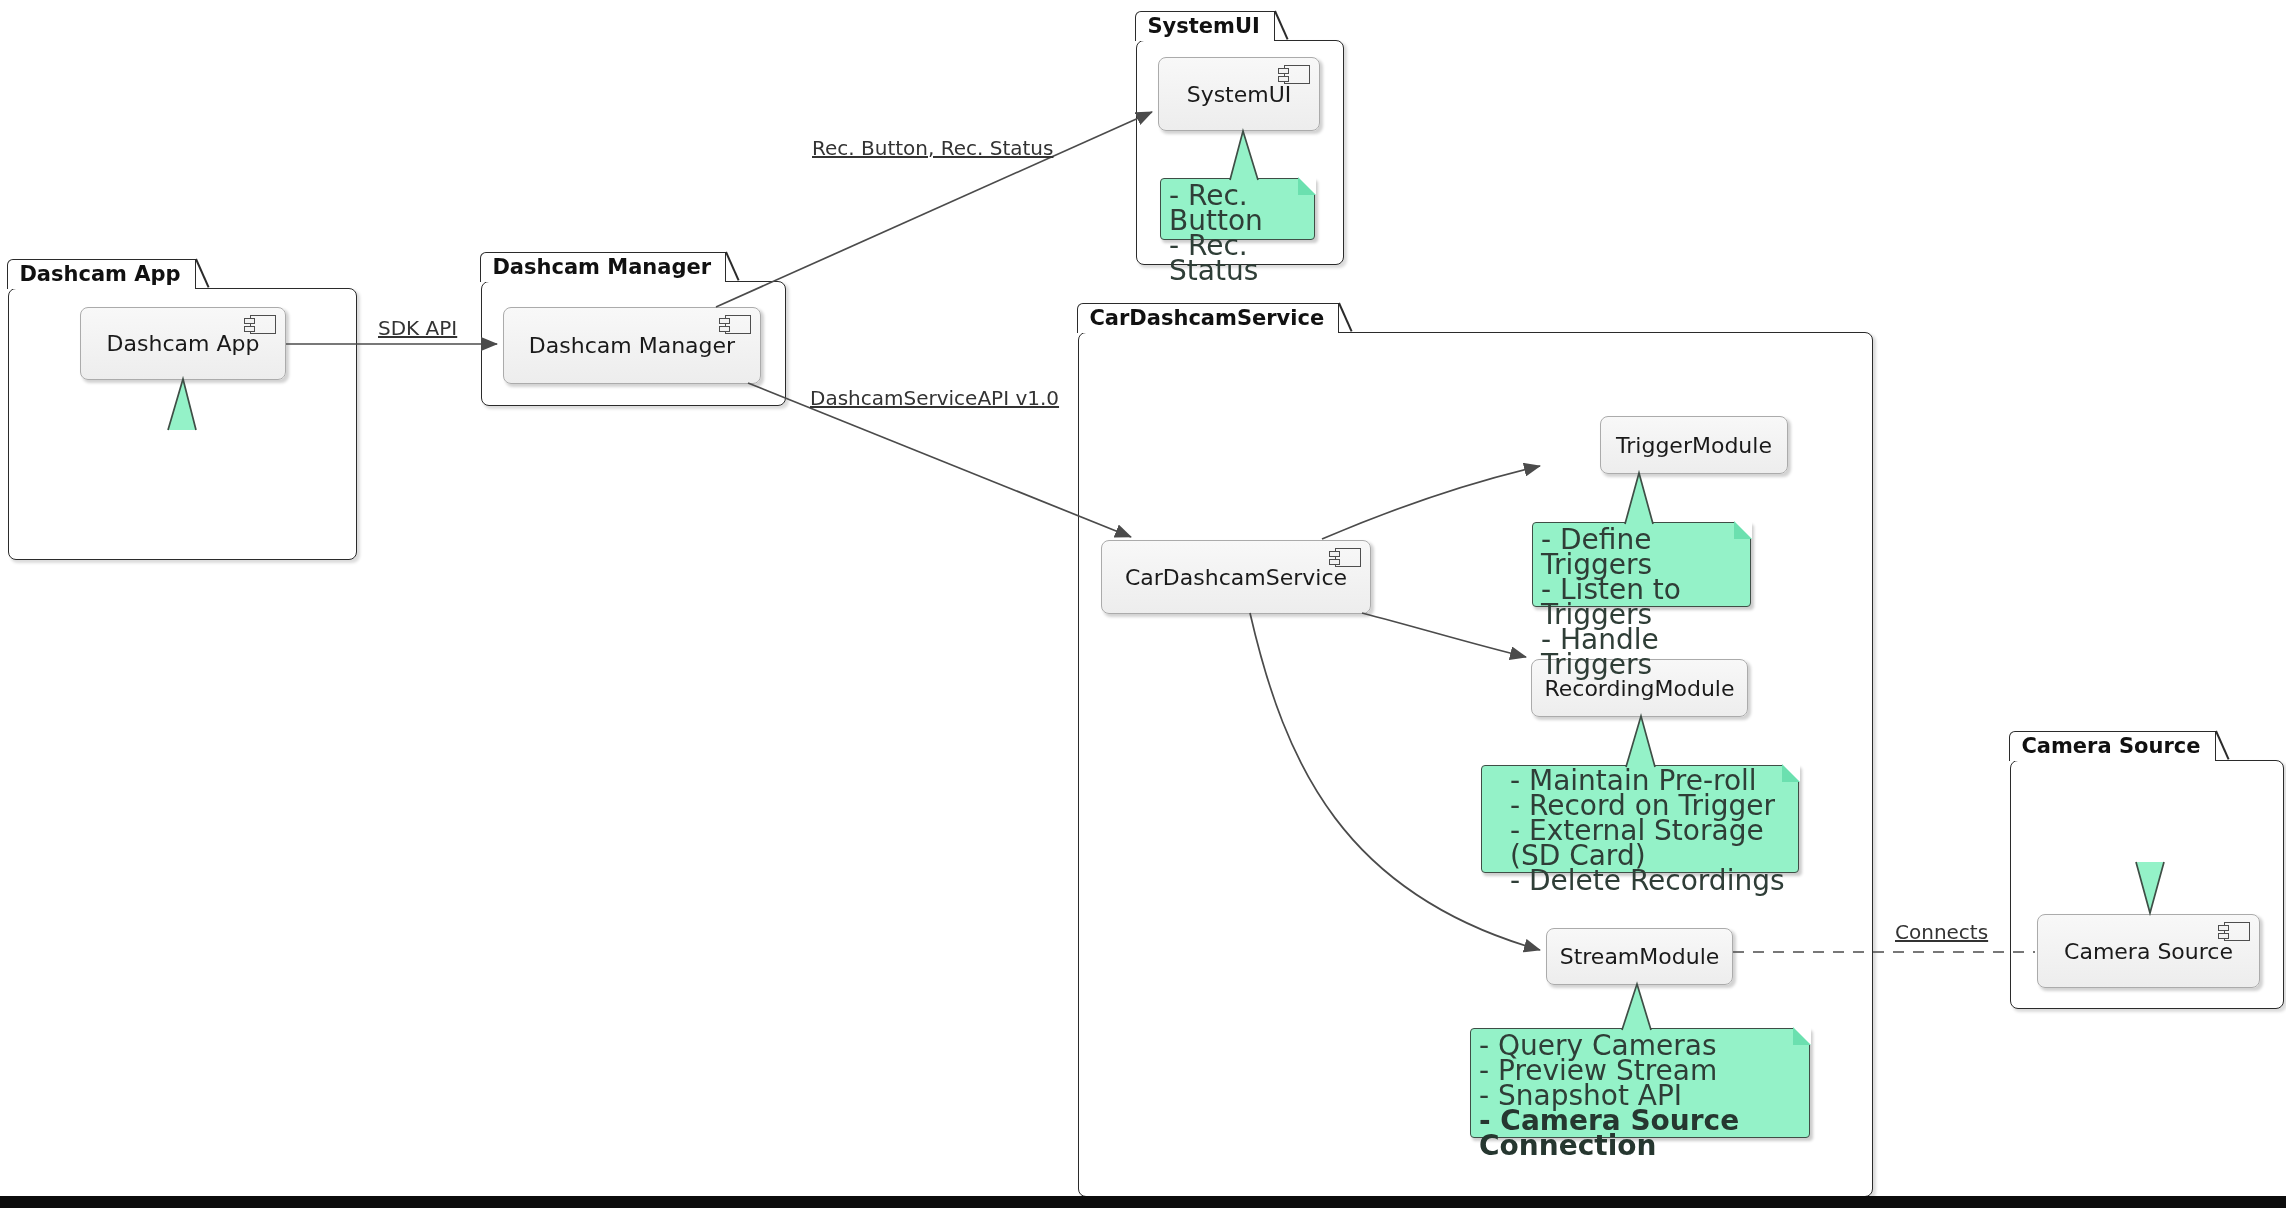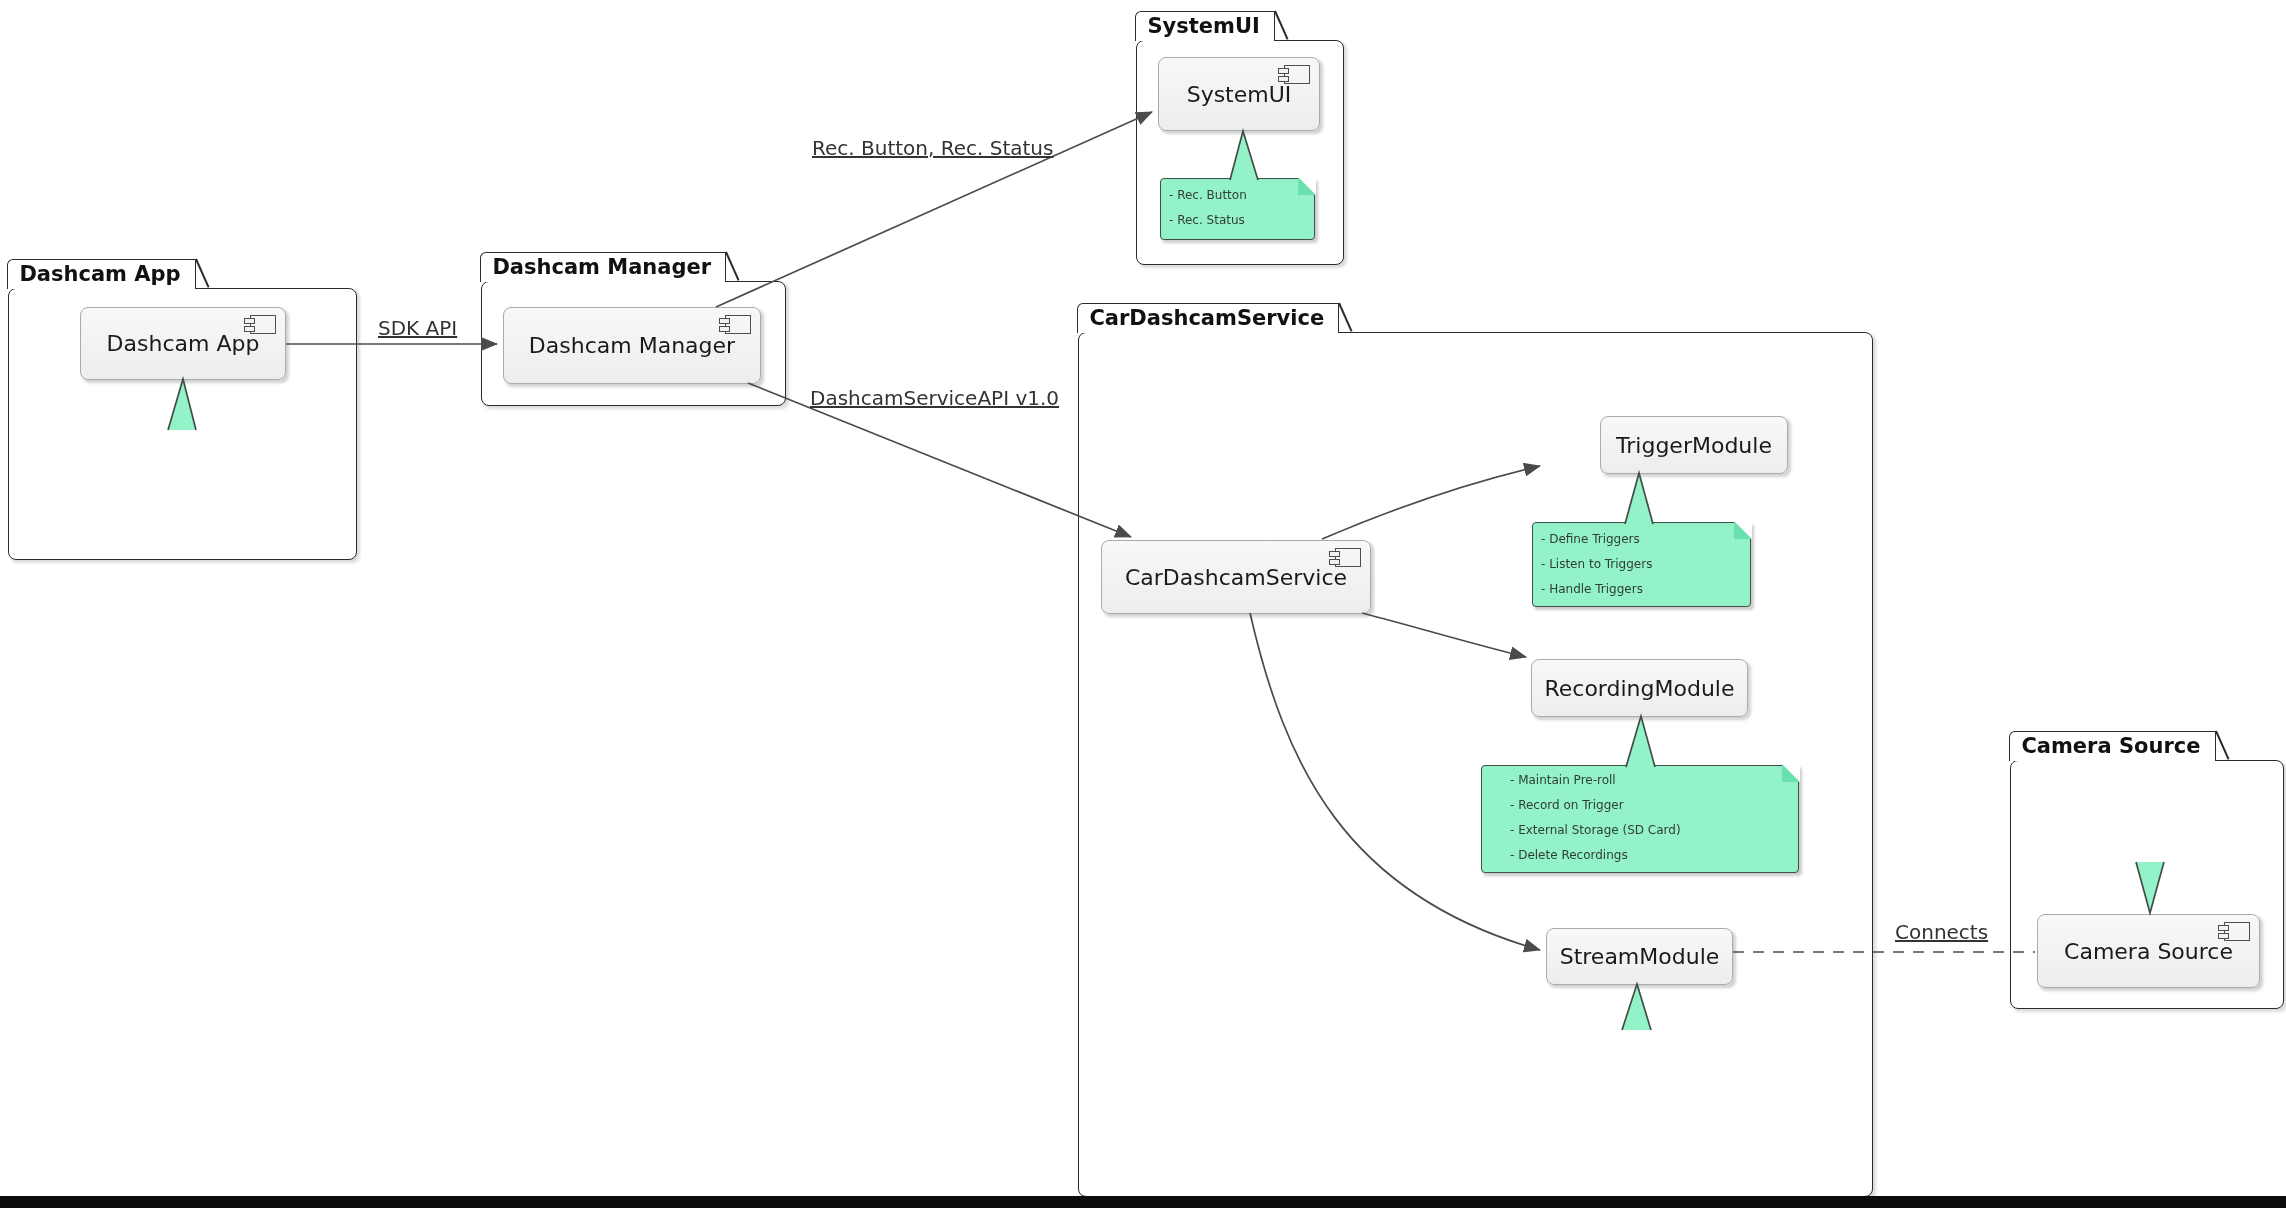--- a/index.html
+++ b/index.html
@@ -26,21 +26,21 @@
   .cicon::before,.cicon::after{content:'';position:absolute;left:-7px;width:9px;height:4px;
          border:1.6px solid #4e4e4e;background:#f2f2f2;}
   .cicon::before{top:1.5px;}
   .cicon::after{bottom:1.5px;}
 
   
   .note{position:absolute;background:#94f2c8;border:1.7px solid #3f4e46;border-radius:4px;
         box-shadow:2.5px 2.5px 3px rgba(0,0,0,0.2);}
   .note::before{content:'';position:absolute;top:-1.7px;right:-1.7px;border-style:solid;
         border-width:0 18px 18px 0;border-color:#ffffff #ffffff #6be0af #6be0af;}
-  .note-text{padding:4px 12px 4px 8px;font-size:12px;line-height:25px;color:#2f3e37;}
+  .note-text{padding:4px 12px 4px 8px;font-size:28px;line-height:25px;color:#2f3e37;}
   .note-text .indent{padding-left:20px;}
   .note-text .bold{font-weight:bold;color:#263730;}
 
   
   .elabel{position:absolute;font-size:20px;color:#333;white-space:nowrap;text-decoration:underline;}
 
   
   #wires{position:absolute;left:0;top:0;z-index:7;pointer-events:none;}
 
   
@@ -139,20 +139,28 @@
 
   <div class="note z4" style="left:1481px;top:765px;width:316px;height:106px">
     <div class="note-text" style="padding-top:2px;padding-left:28px;">
       <div>- Maintain Pre-roll</div>
       <div>- Record on Trigger</div>
       <div>- External Storage (SD Card)</div>
       <div>- Delete Recordings</div>
     </div>
   </div>
 
+  <div class="note z4" style="left:1470px;top:1028px;width:338px;height:108px">
+    <div class="note-text">
+      <div>- Query Cameras</div>
+      <div>- Preview Stream</div>
+      <div>- Snapshot API</div>
+      <div class="bold">- Camera Source Connection</div>
+    </div>
+  </div>
 
 
   <svg id="wires" width="2286" height="1208" viewBox="0 0 2286 1208">
     <defs>
       <marker id="arrow" markerUnits="userSpaceOnUse" markerWidth="18" markerHeight="14" refX="16" refY="7" orient="auto">
         <path d="M0,0 L17,7 L0,14 z" fill="#4b4b4b"></path>
       </marker>
     </defs>
 
     <path d="M286,344 L497,344" stroke="#4b4b4b" stroke-width="1.7" fill="none" marker-end="url(#arrow)"></path>

